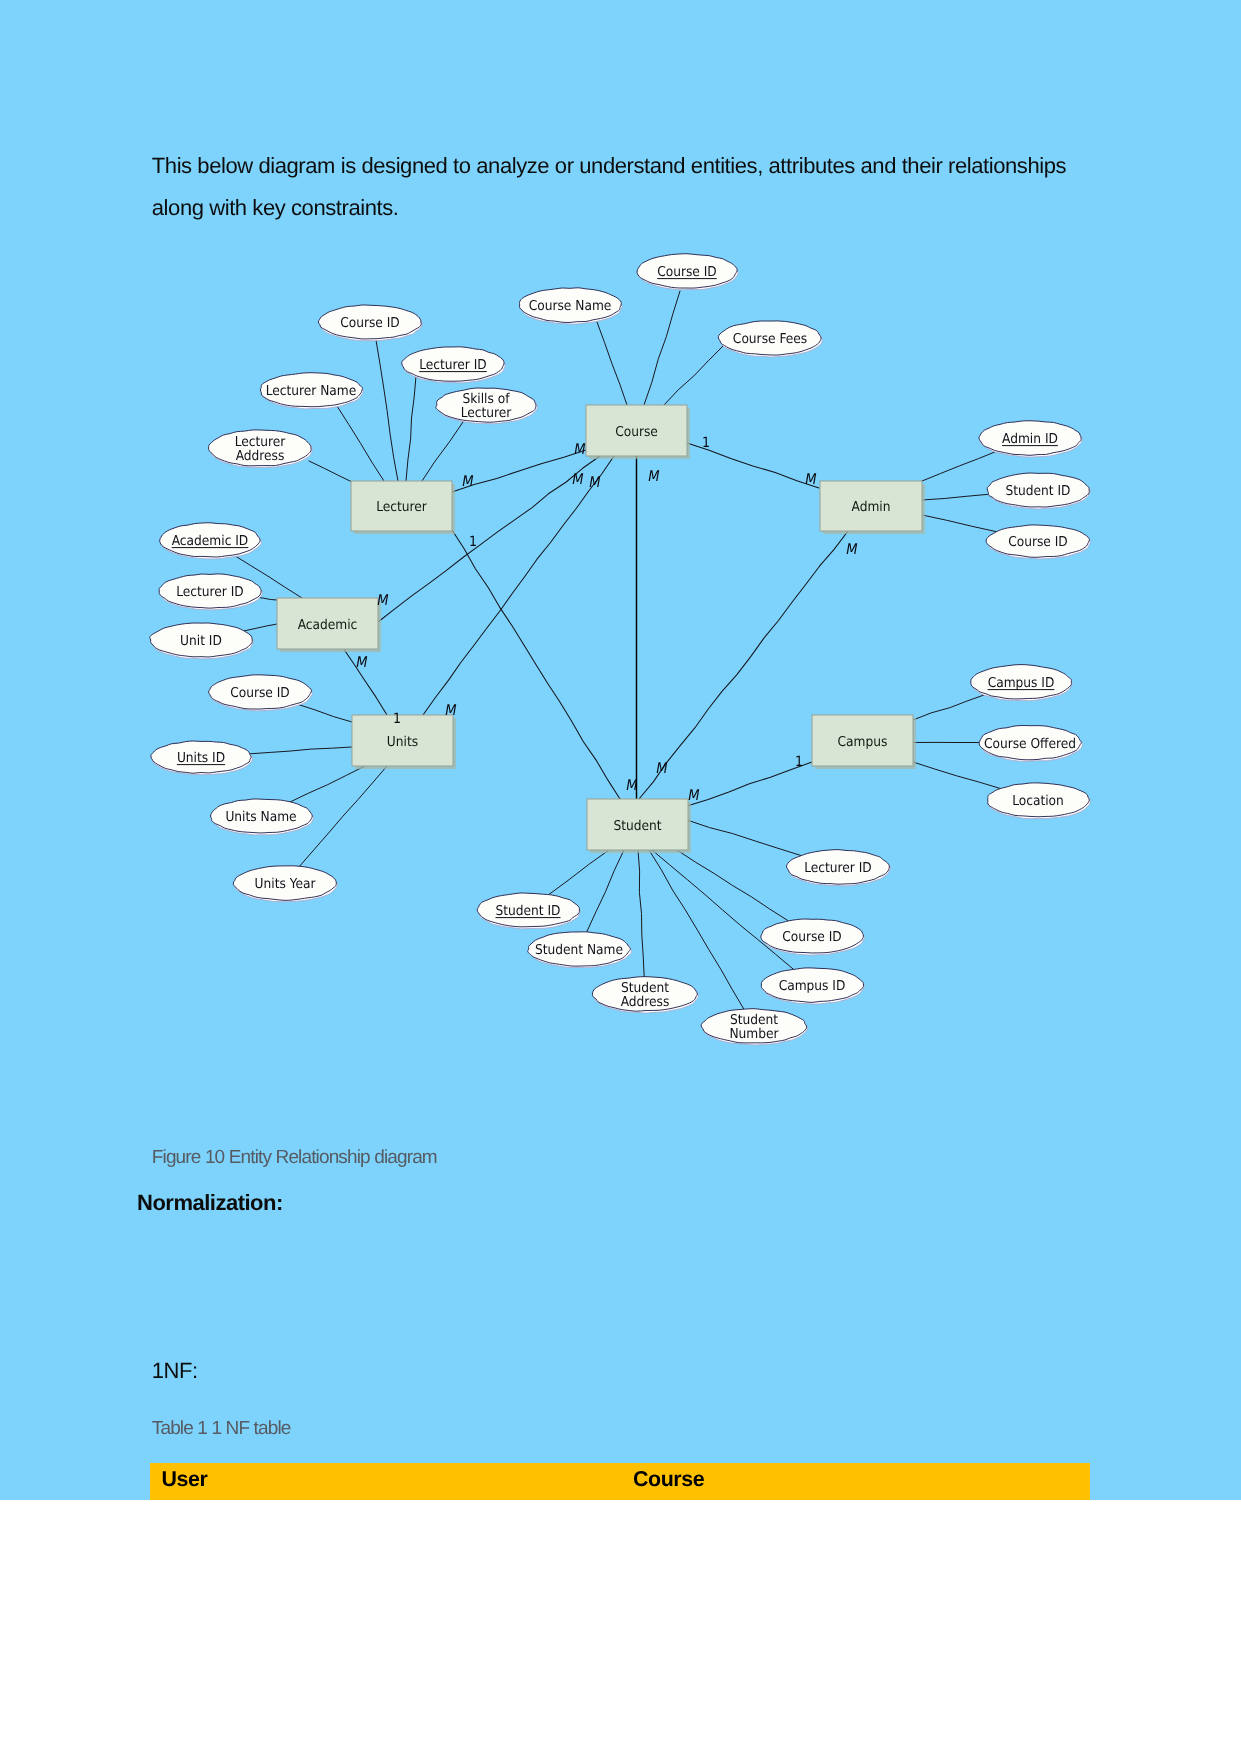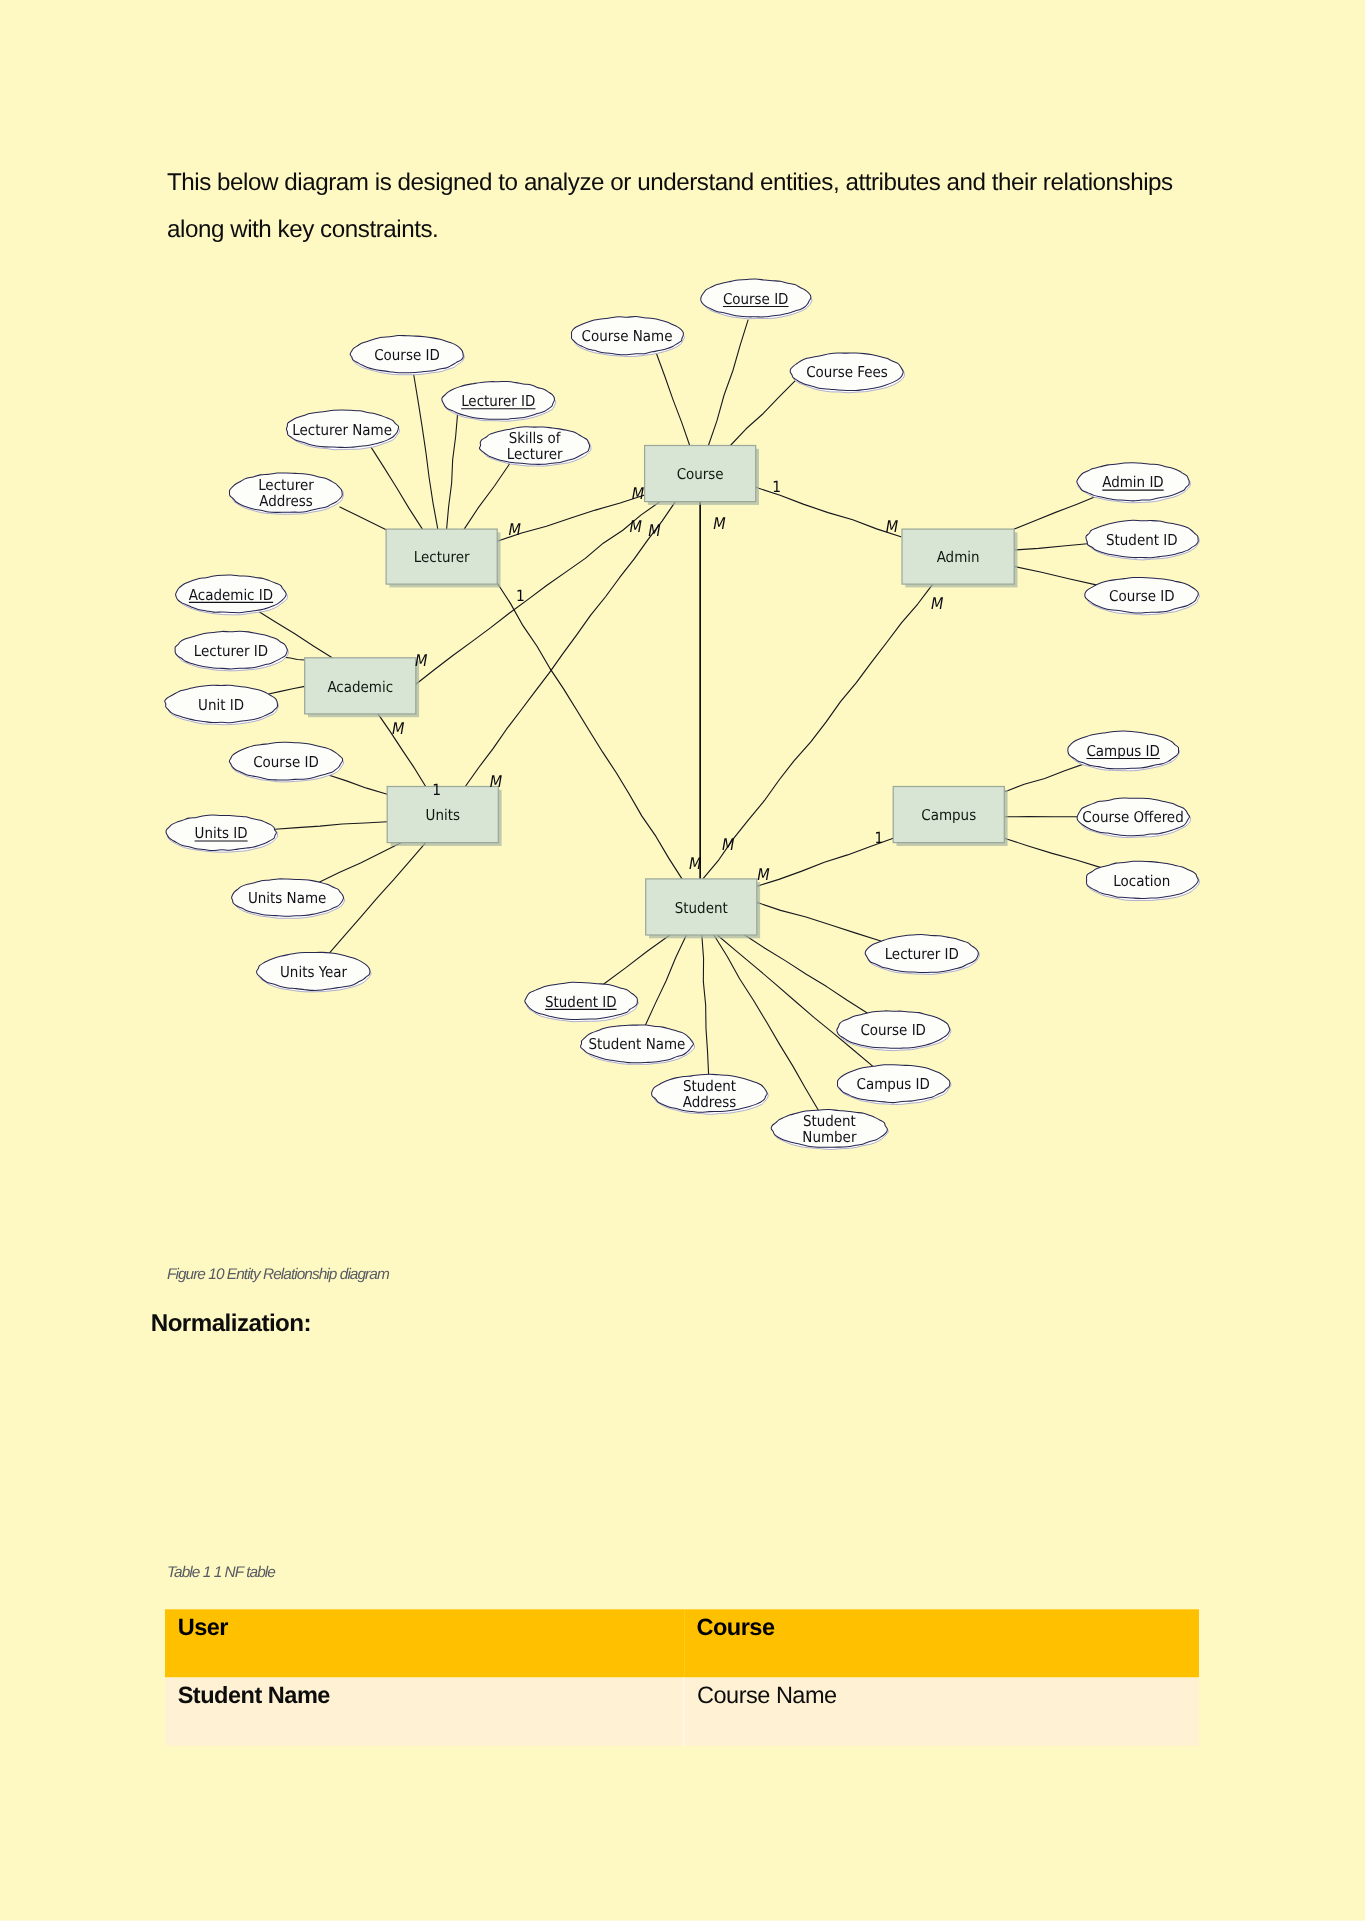--- a/index.html
+++ b/index.html
@@ -1,20 +1,20 @@
 <!DOCTYPE html>
 <html><head>
 <meta charset="utf-8">
 <title>Entity Relationship diagram</title>
 <style>
   html,body{margin:0;padding:0;background:#fff;}
   body{width:1241px;height:1754px;font-family:"Liberation Sans",sans-serif;color:#000;-webkit-font-smoothing:antialiased;text-rendering:geometricPrecision;}
-  .page{position:relative;width:1241px;height:1746px;overflow:hidden;background:#fef9c3;}
+  .page{position:relative;width:1241px;height:1500px;overflow:hidden;background:#7dd3fc;}
   .para{position:absolute;left:151.8px;width:921px;font-size:22px;line-height:42px;color:#0d0d0d;letter-spacing:-0.42px;}
-  .caption{position:absolute;left:151.8px;font-size:14px;line-height:26px;font-style:italic;color:#575b63;letter-spacing:-0.86px;}
+  .caption{position:absolute;left:151.8px;font-size:19px;line-height:26px;color:#575b63;letter-spacing:-0.86px;}
   .heading{position:absolute;left:137px;font-size:22px;line-height:30px;font-weight:bold;color:#0d0d0d;letter-spacing:-0.5px;}
   #diagram-wrap{position:absolute;left:0;top:232px;width:1241px;height:1120px;}
   svg text{-webkit-font-smoothing:antialiased;paint-order:stroke fill;}
   svg text.dlabel{font-family:"DejaVu Sans Condensed","DejaVu Sans",sans-serif;font-size:13.6px;fill:#0e1a11;}
   svg text.alabel{font-family:"DejaVu Sans Condensed","DejaVu Sans",sans-serif;font-size:13.6px;fill:#111119;}
   svg text.card{font-family:"DejaVu Sans Condensed","DejaVu Sans",sans-serif;font-size:14.6px;fill:#090910;font-style:italic;}
   svg text.card1{font-size:14px;font-style:normal;}
   table.nf{position:absolute;left:150px;top:1463px;width:940px;border-collapse:collapse;table-layout:fixed;}
   table.nf th,table.nf td{text-align:left;vertical-align:top;padding:4px 0 0 11.5px;height:58px;
     font-size:21.4px;letter-spacing:-0.45px;line-height:25px;}
@@ -282,20 +282,21 @@
           <text x="799" y="534" class="card card1" text-anchor="middle">1</text>
           <text x="694" y="568" class="card" text-anchor="middle">M</text>
         </g>
       </svg></div>
 
   <div class="caption" style="top:1145px;">Figure 10 Entity Relationship diagram</div>
 
   <div class="heading" style="top:1188px;">Normalization:</div>
 
 
+  <div class="para" style="top:1350px;">1NF:</div>
 
   <div class="caption" style="top:1416px;text-align:center;">Table 1 1 NF table</div>
 
   <table class="nf">
     <colgroup>
         <col class="c0">
         <col class="c1">
       </colgroup>
     <thead>
         <tr id="thead-row">

